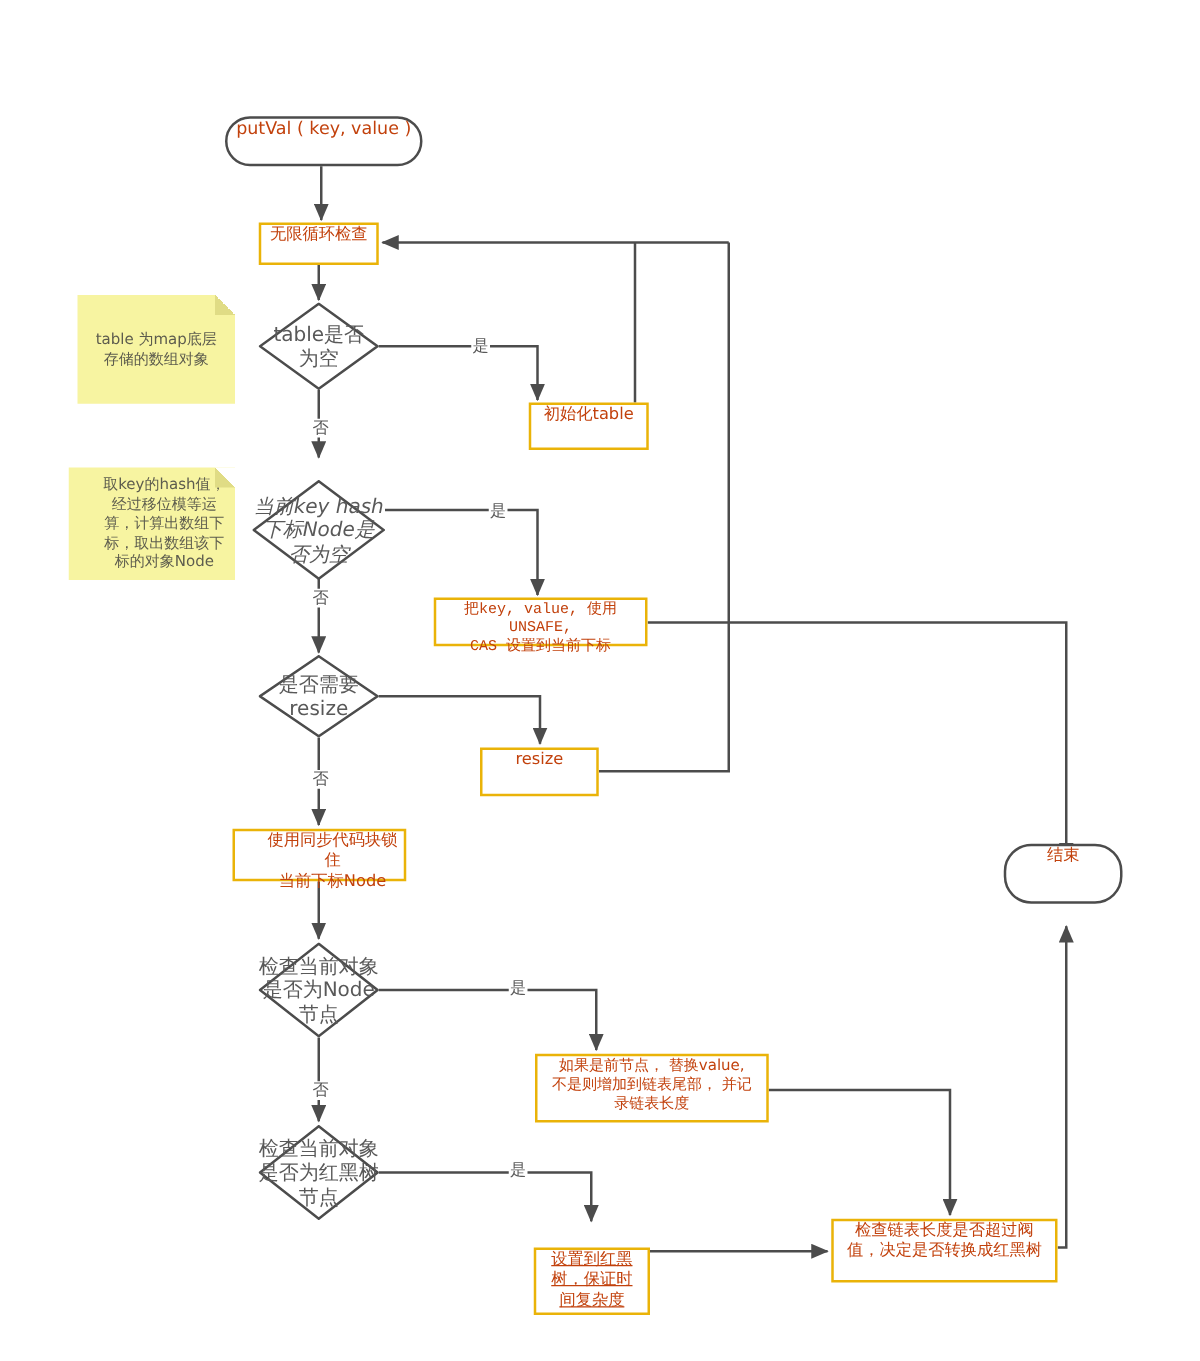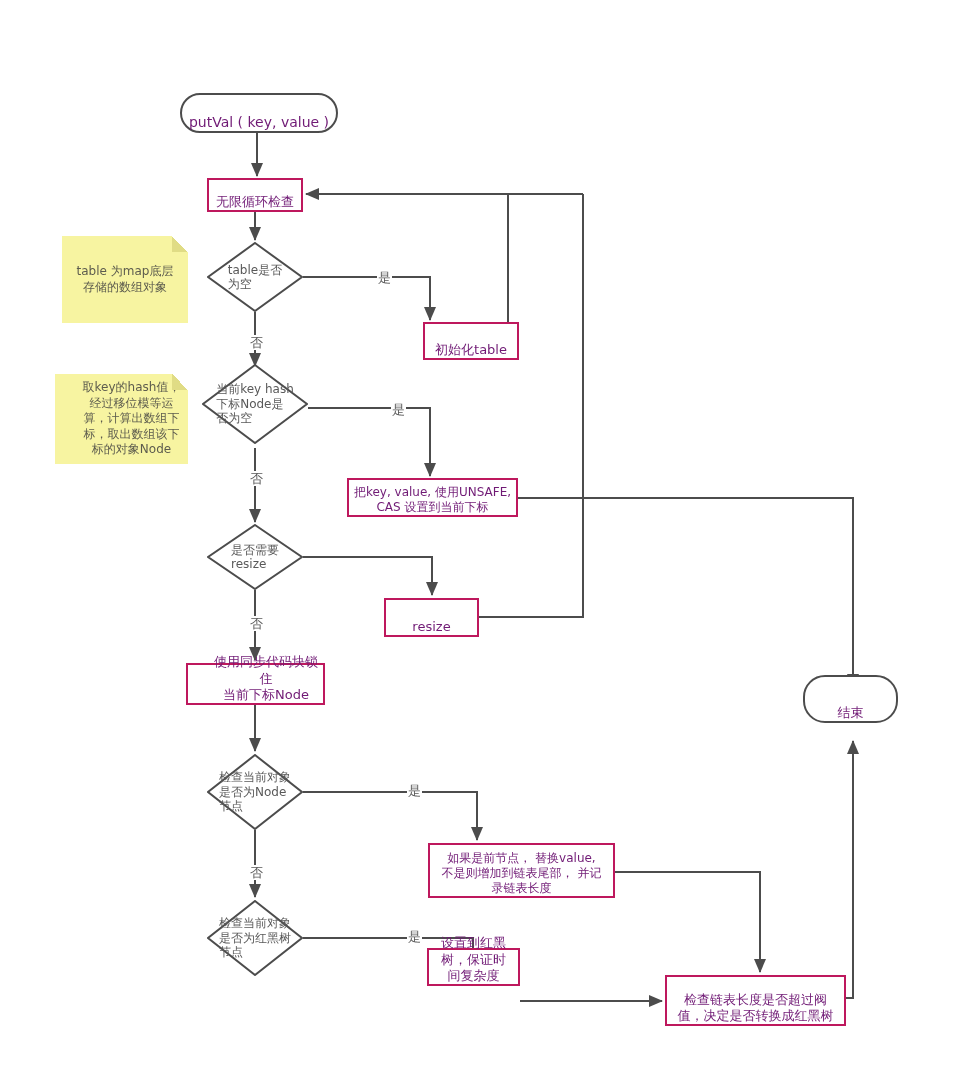--- a/index.html
+++ b/index.html
@@ -4,33 +4,33 @@
 <style>
   html,body{margin:0;padding:0;}
   body{
     width:960px;height:1089px;position:relative;background:#ffffff;
     font-family:"DejaVu Sans",sans-serif;overflow:hidden;
   }
   .edges{position:absolute;left:0;top:0;z-index:1;}
   .edges polyline{fill:none;stroke:#4c4c4c;stroke-width:2;}
   .node{
     position:absolute;z-index:2;box-sizing:border-box;
-    display:flex;align-items:flex-end;justify-content:center;text-align:center;
-    color:#701a75;font-size:13px;line-height:1.25;
+    display:flex;align-items:flex-start;justify-content:center;text-align:center;
+    color:#c2410c;font-size:13px;line-height:1.25;
   }
-  .rect{background:#ffffff;border:2px solid #be185d;}
+  .rect{background:#ffffff;border:2px solid #eab308;}
   .rounded{background:#ffffff;border:2px solid #4c4c4c;border-radius:22px;font-size:14px;}
   .small{font-size:12px;}
   .prelines{white-space:pre-line;}
   .diamond{position:absolute;z-index:2;}
   .diamond svg{position:absolute;left:0;top:0;width:100%;height:100%;}
   .diamond polygon{fill:#ffffff;stroke:#4c4c4c;stroke-width:2;}
   .diamond .lbl{
     position:absolute;inset:0;display:flex;align-items:center;justify-content:center;
-    text-align:left;color:#595959;font-size:12px;line-height:1.2;z-index:3;
+    text-align:center;color:#595959;font-size:16px;line-height:1.2;z-index:3;
   }
   .edge-label{
     position:absolute;z-index:4;background:#ffffff;color:#595959;
     font-size:13px;line-height:1;padding:1px 1px;
   }
   .note{
     position:absolute;z-index:2;background:#F7F4A1;color:#5d5c4e;
     font-size:12px;line-height:1.3;display:flex;align-items:center;justify-content:center;
     text-align:center;box-sizing:border-box;padding:6px 4px;
   }
@@ -75,54 +75,54 @@
 <div class="node rounded" style="left:803px;top:675px;width:95px;height:48px;font-size:13px;">
   <span>结束</span>
 </div>
 
 <div class="node rect" style="left:207px;top:178px;width:96px;height:34px;">
   <span class="prelines">无限循环检查</span>
 </div>
 <div class="node rect" style="left:384px;top:322px;width:96px;height:38px;margin-left:39px;">
   <span class="prelines">初始化table</span>
 </div>
-<div class="node rect small" style="left:347px;top:478px;width:171px;height:39px;">
+<div class="node rect small" style="left:347px;top:478px;width:171px;height:39px;font-family:Liberation Mono, monospace;">
   <span class="prelines">把key, value, 使用UNSAFE,
 CAS 设置到当前下标</span>
 </div>
 <div class="node rect" style="left:384px;top:598px;width:95px;height:39px;">
   <span class="prelines">resize</span>
 </div>
 <div class="node rect" style="left:186px;top:663px;width:139px;height:42px;padding-left:21px;">
   <span class="prelines">使用同步代码块锁住
 当前下标Node</span>
 </div>
 <div class="node rect small" style="left:385px;top:843px;width:187px;height:55px;margin-left:43px;">
   <span class="prelines">如果是前节点， 替换value,
 不是则增加到链表尾部， 并记
 录链表长度</span>
 </div>
-<div class="node rect" style="left:427px;top:948px;width:93px;height:38px;">
+<div class="node rect" style="left:427px;top:998px;width:93px;height:54px;text-decoration:underline;">
   <span class="prelines">设置到红黑
 树，保证时
 间复杂度</span>
 </div>
 <div class="node rect" style="left:665px;top:975px;width:181px;height:51px;">
   <span class="prelines">检查链表长度是否超过阀
 值，决定是否转换成红黑树</span>
 </div>
 
 <div class="diamond" style="left:207px;top:242px;width:96px;height:70px;">
   <svg viewBox="0 0 96 70" preserveAspectRatio="none">
     <polygon points="48,1 95,35 48,69 1,35"></polygon>
   </svg>
   <span class="lbl prelines">table是否
 为空</span>
 </div>
-<div class="diamond" style="left:202px;top:364px;width:106px;height:80px;">
+<div class="diamond" style="left:202px;top:384px;width:106px;height:80px;font-style:italic;">
   <svg viewBox="0 0 106 80" preserveAspectRatio="none">
     <polygon points="53,1 105,40 53,79 1,40"></polygon>
   </svg>
   <span class="lbl prelines">当前key hash
 下标Node是
 否为空</span>
 </div>
 <div class="diamond" style="left:207px;top:524px;width:96px;height:66px;">
   <svg viewBox="0 0 96 66" preserveAspectRatio="none">
     <polygon points="48,1 95,33 48,65 1,33"></polygon>

